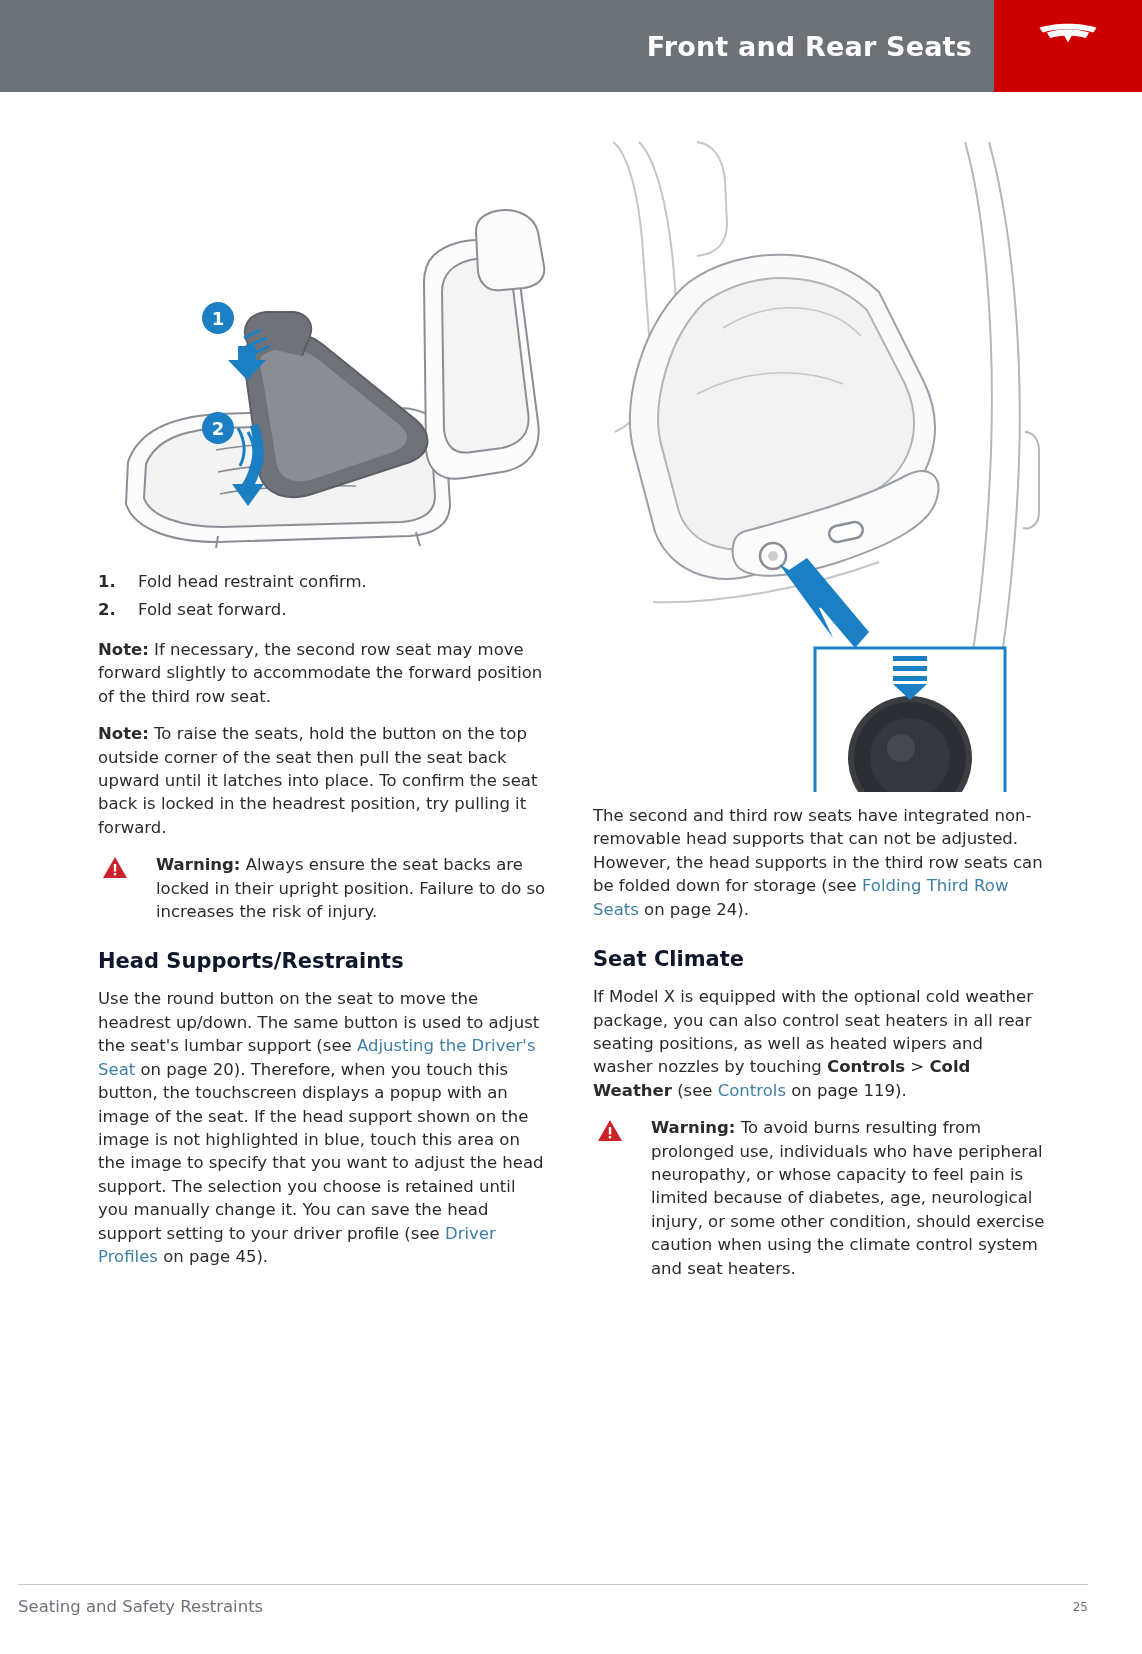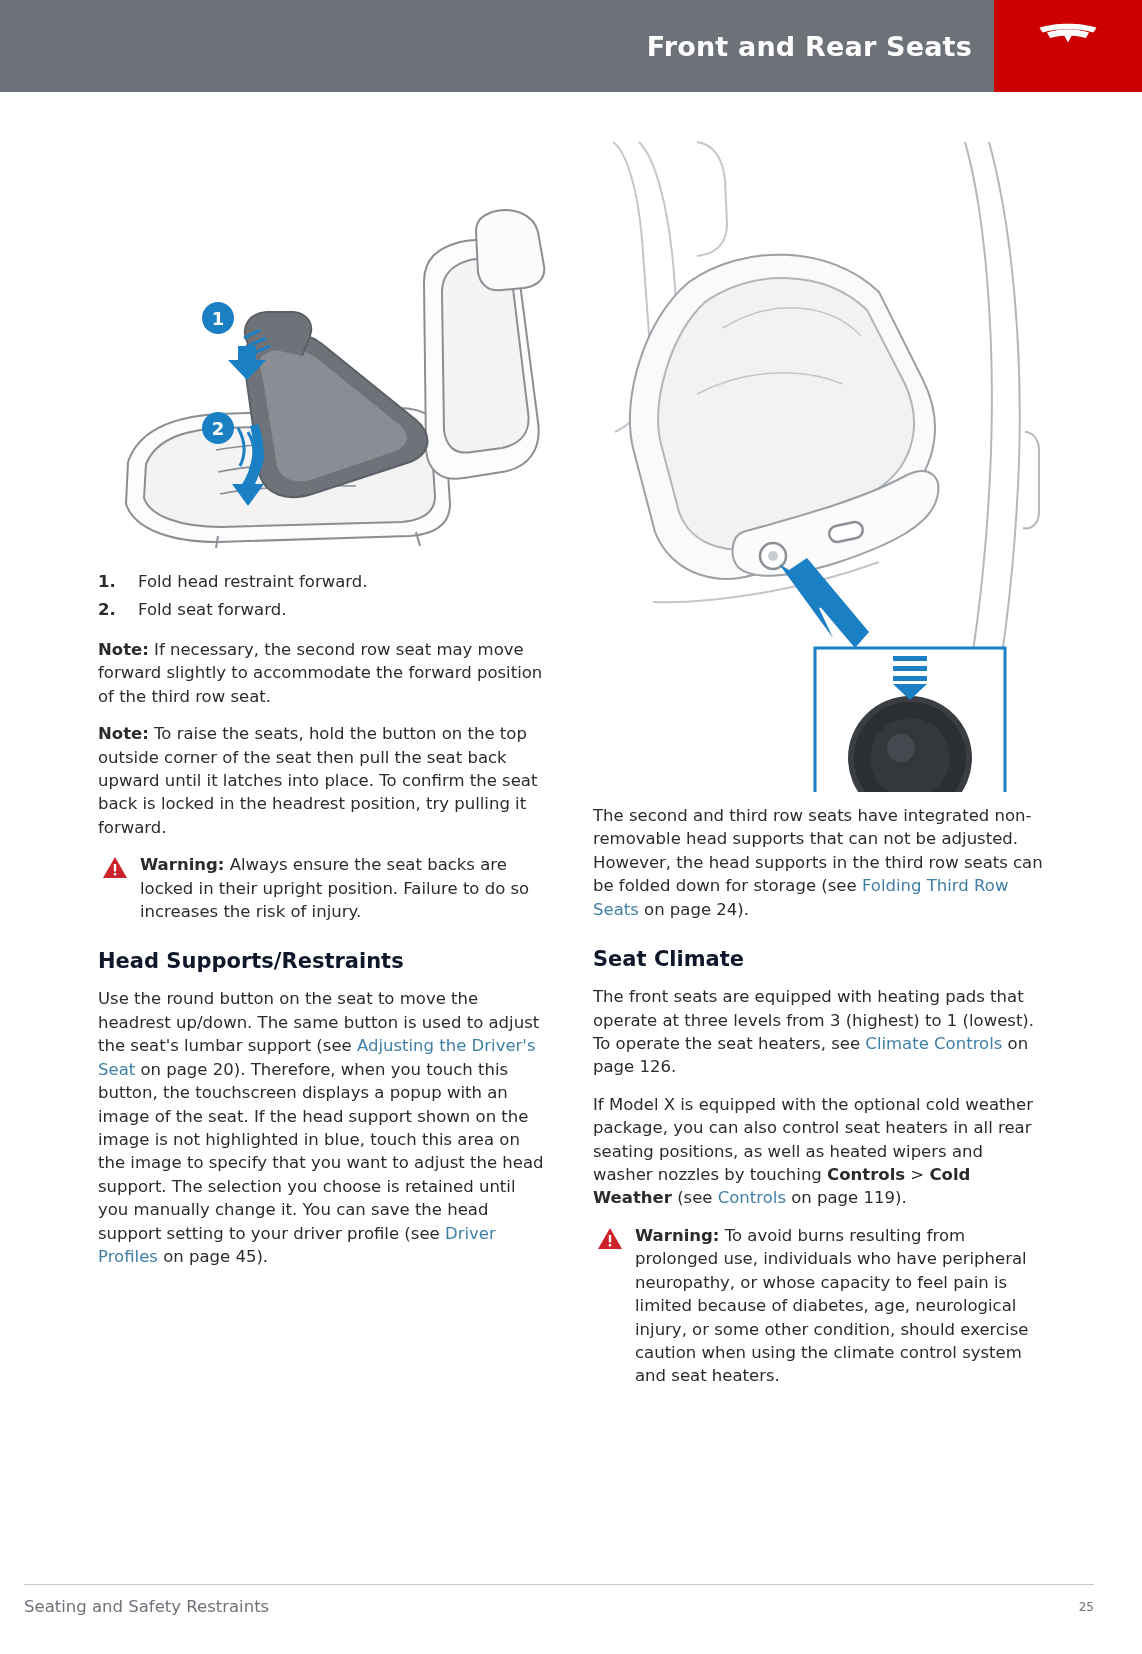--- a/index.html
+++ b/index.html
@@ -82,21 +82,21 @@
     font-size: 16.5px;
   }
   ol.steps li .num {
     font-weight: bold;
     width: 40px;
     flex: 0 0 40px;
   }
 
   .warn {
     display: flex;
-    gap: 12px;
+    gap: 28px;
     margin: 14px 0 4px 0;
     padding-left: 4px;
   }
   .warn .tri { flex: 0 0 26px; padding-top: 3px; }
   .warn .wtext { font-size: 16.5px; line-height: 1.42; }
 
   
   .fig-left {
     position: relative;
     width: 453px;
@@ -108,21 +108,21 @@
     width: 453px;
     height: 660px;
     margin-bottom: 12px;
   }
   .fig svg { display: block; }
 
   
   .footer {
     position: absolute;
     bottom: 38px;
-    left: 24px;
+    left: 18px;
     width: 1070px;
     border-top: 1px solid #c8c8c8;
     padding-top: 12px;
     display: flex;
     justify-content: space-between;
     align-items: center;
     color: #6d7278;
     font-size: 16.5px;
   }
   .footer .pageno { font-size: 12px; }
@@ -201,21 +201,21 @@
           <g fill="#1b7fc4">
             <path d="M534 0"></path>
             <path d="M516 250 l0 14 l-18 0 l22 22 l22 -22 l-14 0 l0 -14 z" transform="translate(-12,14) rotate(35 520 268)"></path>
           </g>
         </svg>
       </div>
 
       <ol class="steps">
         <li>
           <span class="num">1.</span>
-          <span>Fold head restraint forward.</span>
+          <span>Fold head restraint confirm.</span>
         </li>
         <li>
           <span class="num">2.</span>
           <span>Fold seat forward.</span>
         </li>
       </ol>
 
       <p><b>Note:</b><span> If necessary, the second row seat may move forward slightly to accommodate the forward position of the third row seat.</span></p>
 
       <p><b>Note:</b><span> To raise the seats, hold the button on the top outside corner of the seat then pull the seat back upward until it latches into place. To confirm the seat back is locked in the headrest position, try pulling it forward.</span></p>
@@ -295,21 +295,20 @@
             <rect x="300" y="716" width="34" height="5"></rect>
             <rect x="300" y="726" width="34" height="5"></rect>
           </g>
         </svg>
       </div>
 
       <p><span>The second and third row seats have integrated non-removable head supports that can not be adjusted. However, the head supports in the third row seats can be folded down for storage (see </span><span class="link">Folding Third Row Seats</span><span> on page 24).</span></p>
 
       <h2>Seat Climate</h2>
 
-      <p><span>The front seats are equipped with heating pads that operate at three levels from 3 (highest) to 1 (lowest). To operate the seat heaters, see </span><span class="link">Climate Controls</span><span> on page 126.</span></p>
 
       <p><span>If Model X is equipped with the optional cold weather package, you can also control seat heaters in all rear seating positions, as well as heated wipers and washer nozzles by touching </span><b>Controls</b><span> &gt; </span><b>Cold Weather</b><span> (see </span><span class="link">Controls</span><span> on page 119).</span></p>
 
       <div class="warn">
         <div class="tri">
           <svg width="26" height="24" viewBox="0 0 26 24" aria-hidden="true">
             <path d="M13 1 L25 22 L1 22 Z" fill="#cc2229"></path>
             <rect x="11.8" y="8" width="2.4" height="7.5" fill="#ffffff"></rect>
             <rect x="11.8" y="17" width="2.4" height="2.4" fill="#ffffff"></rect>
           </svg>

